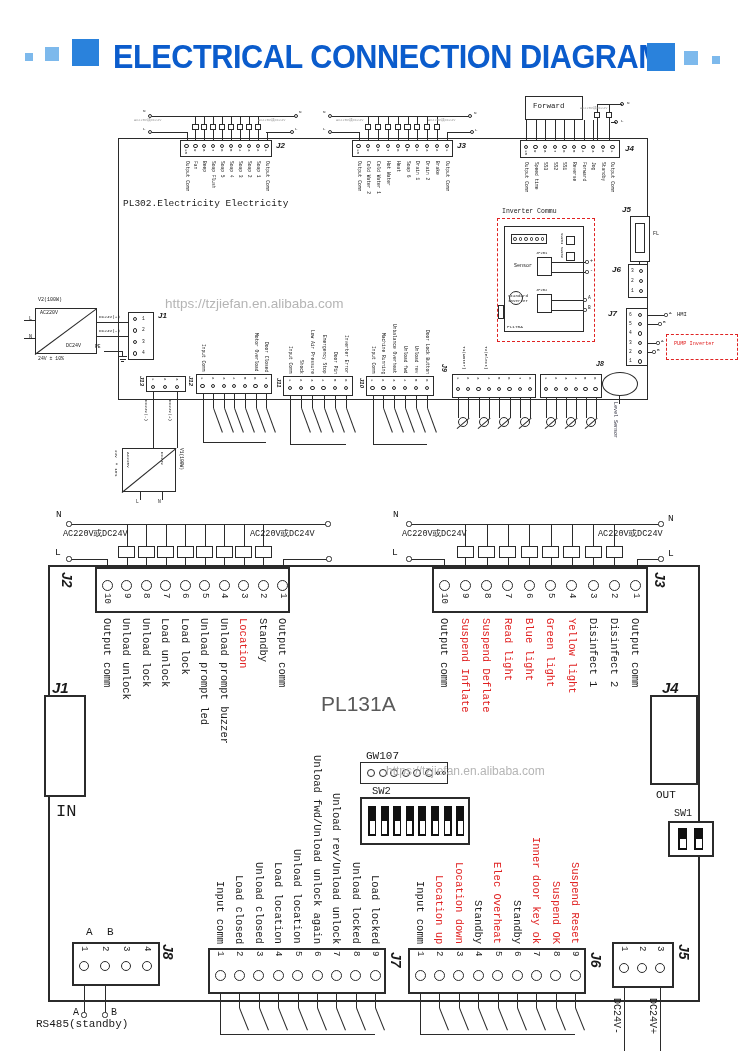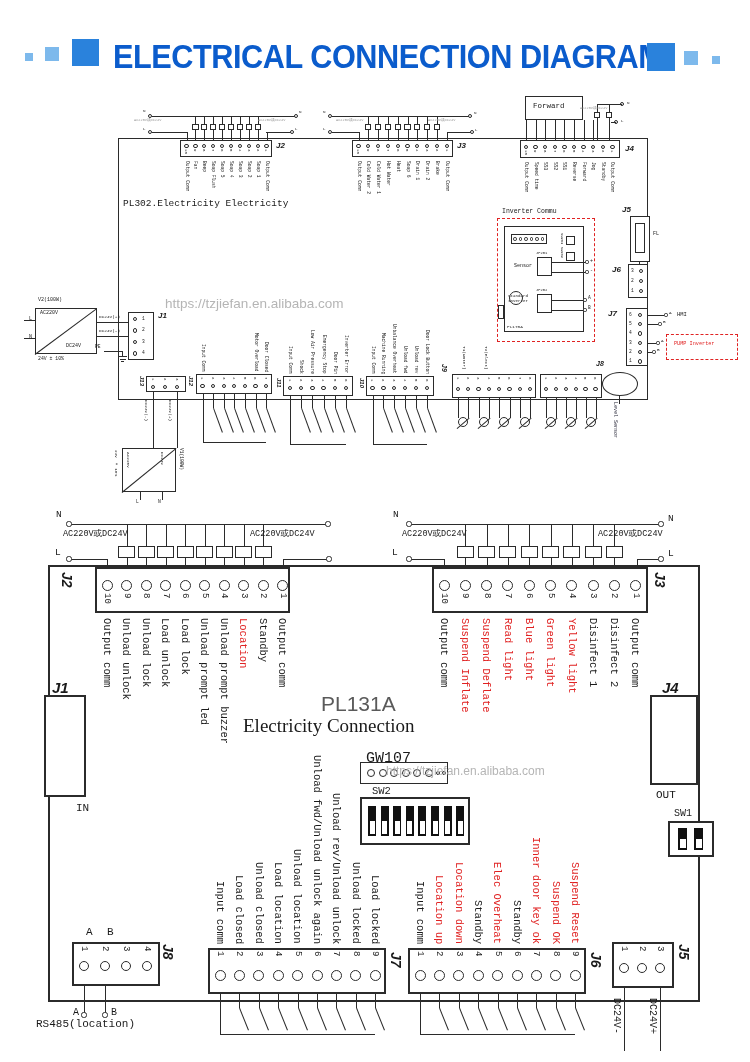--- a/index.html
+++ b/index.html
@@ -818,39 +818,38 @@
     <div class="t" style="font-size: 4.4px; left: 507px; top: 325px;">PL170A</div>
     <div class="t" style="font-size: 4.4px; left: 669px; top: 311px;">A</div>
     <div class="t" style="font-size: 4.4px; left: 663px; top: 320px;">B</div>
     <div class="t" style="font-size: 5.5px; left: 677px; top: 312px;">HMI</div>
     <div class="t" style="font-size: 4.4px; left: 661px; top: 339px;">A</div>
     <div class="t" style="font-size: 4.4px; left: 657px; top: 348px;">B</div>
     <div class="t" style="font-size: 5.2px; left: 674px; top: 342px; color: rgb(224, 34, 34);">PUMP Inverter</div>
     <div class="t it" style="font-size: 8px; left: 622px; top: 206px;">J5</div>
     <div class="t" style="font-size: 5px; left: 653px; top: 232px;">FL</div>
     <div class="t sans" style="font-size: 21px; left: 321px; top: 693px; color: rgb(90, 90, 90);">PL131A</div>
-    <div class="t serif" style="font-size: 19px; left: 243px; top: 716px;">Electricity Connection</div>
     <div class="t sans" style="font-size: 12px; left: 386px; top: 765px; color: rgb(181, 181, 181);">https://tzjiefan.en.alibaba.com</div>
     <div class="t" style="font-size: 9.5px; left: 56px; top: 510px;">N</div>
     <div class="t" style="font-size: 9.5px; left: 55px; top: 548px;">L</div>
     <div class="t" style="font-size: 8.5px; left: 63px; top: 530px;">AC220V或DC24V</div>
     <div class="t" style="font-size: 8.5px; left: 250px; top: 530px;">AC220V或DC24V</div>
     <div class="t" style="font-size: 9.5px; left: 393px; top: 510px;">N</div>
     <div class="t" style="font-size: 9.5px; left: 392px; top: 548px;">L</div>
     <div class="t" style="font-size: 9.5px; left: 668px; top: 514px;">N</div>
     <div class="t" style="font-size: 9.5px; left: 668px; top: 549px;">L</div>
     <div class="t" style="font-size: 8.5px; left: 402px; top: 530px;">AC220V或DC24V</div>
     <div class="t" style="font-size: 8.5px; left: 598px; top: 530px;">AC220V或DC24V</div>
     <div class="t it" style="font-size: 15px; left: 52px; top: 680px;">J1</div>
-    <div class="t" style="font-size: 11px; left: 56px; top: 803px; margin-left: 20px;">IN</div>
+    <div class="t" style="font-size: 17px; left: 56px; top: 803px;">IN</div>
     <div class="t it" style="font-size: 15px; left: 662px; top: 680px;">J4</div>
     <div class="t" style="font-size: 11px; left: 656px; top: 790px;">OUT</div>
-    <div class="t" style="font-size: 15px; left: 366px; top: 751px;">GW107</div>
+    <div class="t" style="font-size: 11px; left: 366px; top: 751px;">GW107</div>
     <div class="t" style="font-size: 10.5px; left: 372px; top: 786px;">SW2</div>
     <div class="t" style="font-size: 10px; left: 674px; top: 809px;">SW1</div>
     <div class="t" style="font-size: 11px; left: 86px; top: 927px;">A</div>
     <div class="t" style="font-size: 11px; left: 107px; top: 927px;">B</div>
     <div class="t" style="font-size: 10px; left: 73px; top: 1008px;">A</div>
     <div class="t" style="font-size: 10px; left: 111px; top: 1008px;">B</div>
-    <div class="t" style="font-size: 11px; left: 36px; top: 1019px;">RS485(location)</div>
+    <div class="t" style="font-size: 11px; left: 36px; top: 1019px;">RS485(standby)</div>
     <div class="t v" style="font-size: 10px; left: 611px; top: 998px;">DC24V-</div>
     <div class="t v" style="font-size: 10px; left: 647px; top: 998px;">DC24V+</div>
   </div>
 
 </body></html>

